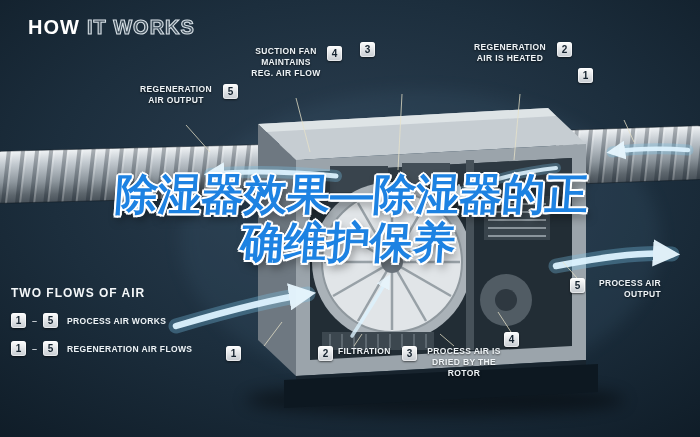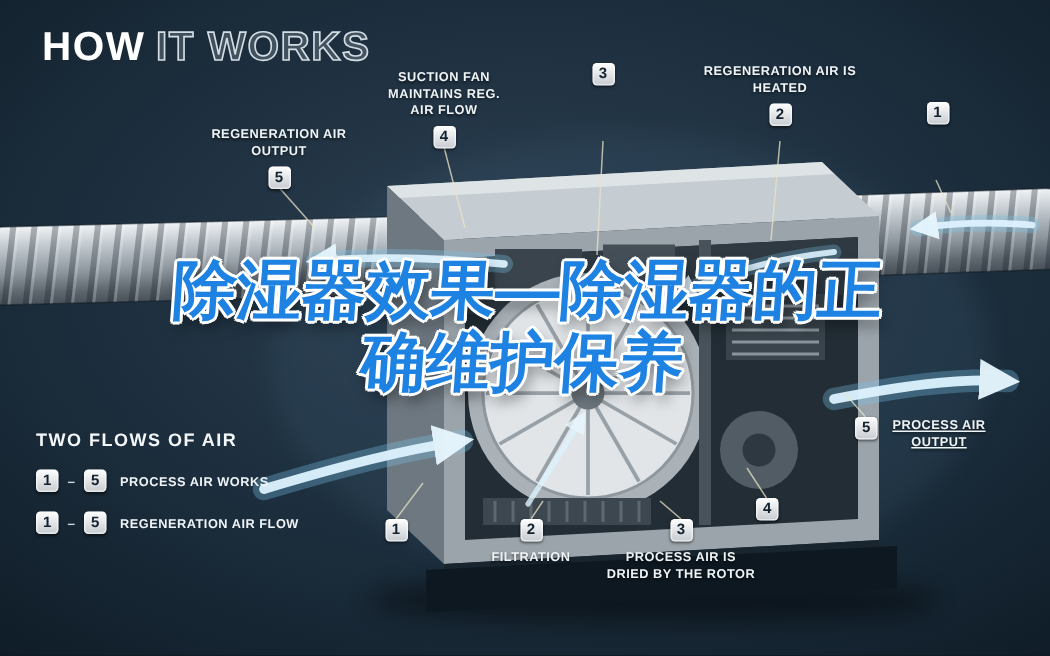--- a/index.html
+++ b/index.html
@@ -4,44 +4,44 @@
 <title>How It Works</title>
 <style>
   html,body{margin:0;padding:0;background:#0b141c;}
   .stage{
     position:relative;width:700px;height:437px;overflow:hidden;
     font-family:"Liberation Sans",sans-serif;background:#16242f;
   }
   .art{position:absolute;left:0;top:0;z-index:0;display:block;}
 
   
-  .brand{position:absolute;left:28px;top:16px;z-index:2;font-size:27px;font-weight:800;letter-spacing:1px;white-space:nowrap;}
+  .brand{position:absolute;left:28px;top:16px;z-index:2;font-size:20px;font-weight:800;letter-spacing:1px;white-space:nowrap;}
   .brand-bold{color:#ffffff;}
   .brand-light{color:rgba(214,223,229,0.20);-webkit-text-stroke:1.1px #d4dde3;margin-left:7px;font-weight:700;}
 
   
   .callout{position:absolute;z-index:2;display:flex;}
-  .callout.col{flex-direction:column;align-items:center;gap:5px;}
+  .callout.col{flex-direction:row;gap:5px;}
   .callout.row{flex-direction:row;align-items:flex-start;gap:6px;}
   .callout .label{
     font-size:8.5px;font-weight:700;color:#eef3f6;letter-spacing:.35px;
     line-height:1.3;text-align:center;text-transform:uppercase;
     text-shadow:0 1px 2px rgba(0,0,0,.6);
   }
-  .callout.row .label{text-align:center;text-decoration:underline;}
+  .callout.row .label{text-align:right;}
   .badge{
     width:15px;height:15px;border-radius:3px;flex:0 0 auto;
     background:linear-gradient(180deg,#ffffff,#c6cbd0);
     color:#14222e;font-size:10px;font-weight:700;
     display:flex;align-items:center;justify-content:center;
     box-shadow:0 1px 2px rgba(0,0,0,.55), inset 0 0 0 1px rgba(255,255,255,.55);
   }
 
   
-  .legend{position:absolute;left:24px;top:286px;z-index:2;}
+  .legend{position:absolute;left:11px;top:286px;z-index:2;}
   .legend-heading{font-size:12px;font-weight:800;letter-spacing:1px;color:#f4f7f9;}
   .legend-row{display:flex;align-items:center;gap:6px;margin-top:13px;}
   .legend-row .dash{color:#cfd6db;font-size:9px;font-weight:700;}
   .legend-row .legend-label{font-size:8.5px;font-weight:700;color:#eef3f6;letter-spacing:.35px;margin-left:3px;}
 
   
   .cn-title{
     position:absolute;left:0;right:0;top:170px;z-index:3;text-align:center;
     font-size:43px;line-height:1.12;font-weight:800;color:#1d82e2;
     transform:skewX(-4deg);
@@ -237,21 +237,21 @@
     <div class="legend-row">
       <span class="badge">1</span>
       <span class="dash">–</span>
       <span class="badge">5</span>
       <span class="legend-label">PROCESS AIR WORKS</span>
     </div>
     <div class="legend-row">
       <span class="badge">1</span>
       <span class="dash">–</span>
       <span class="badge">5</span>
-      <span class="legend-label">REGENERATION AIR FLOW</span>
+      <span class="legend-label">REGENERATION AIR FLOWS</span>
     </div>
   </div>
 
   <div class="cn-title">
     <div>除湿器效果—除湿器的正</div>
     <div>确维护保养</div>
   </div>
 
 </div>
 

